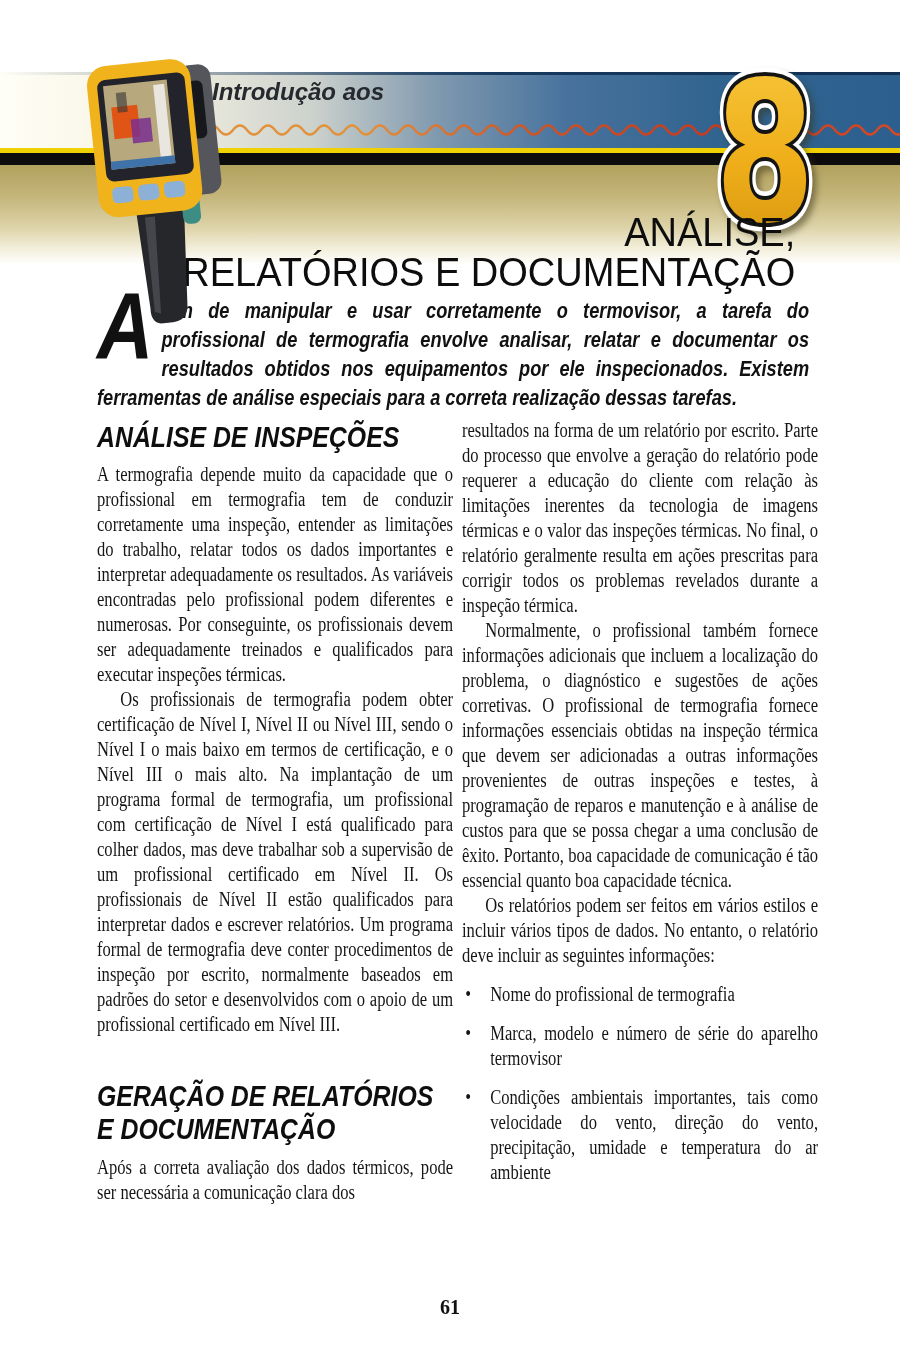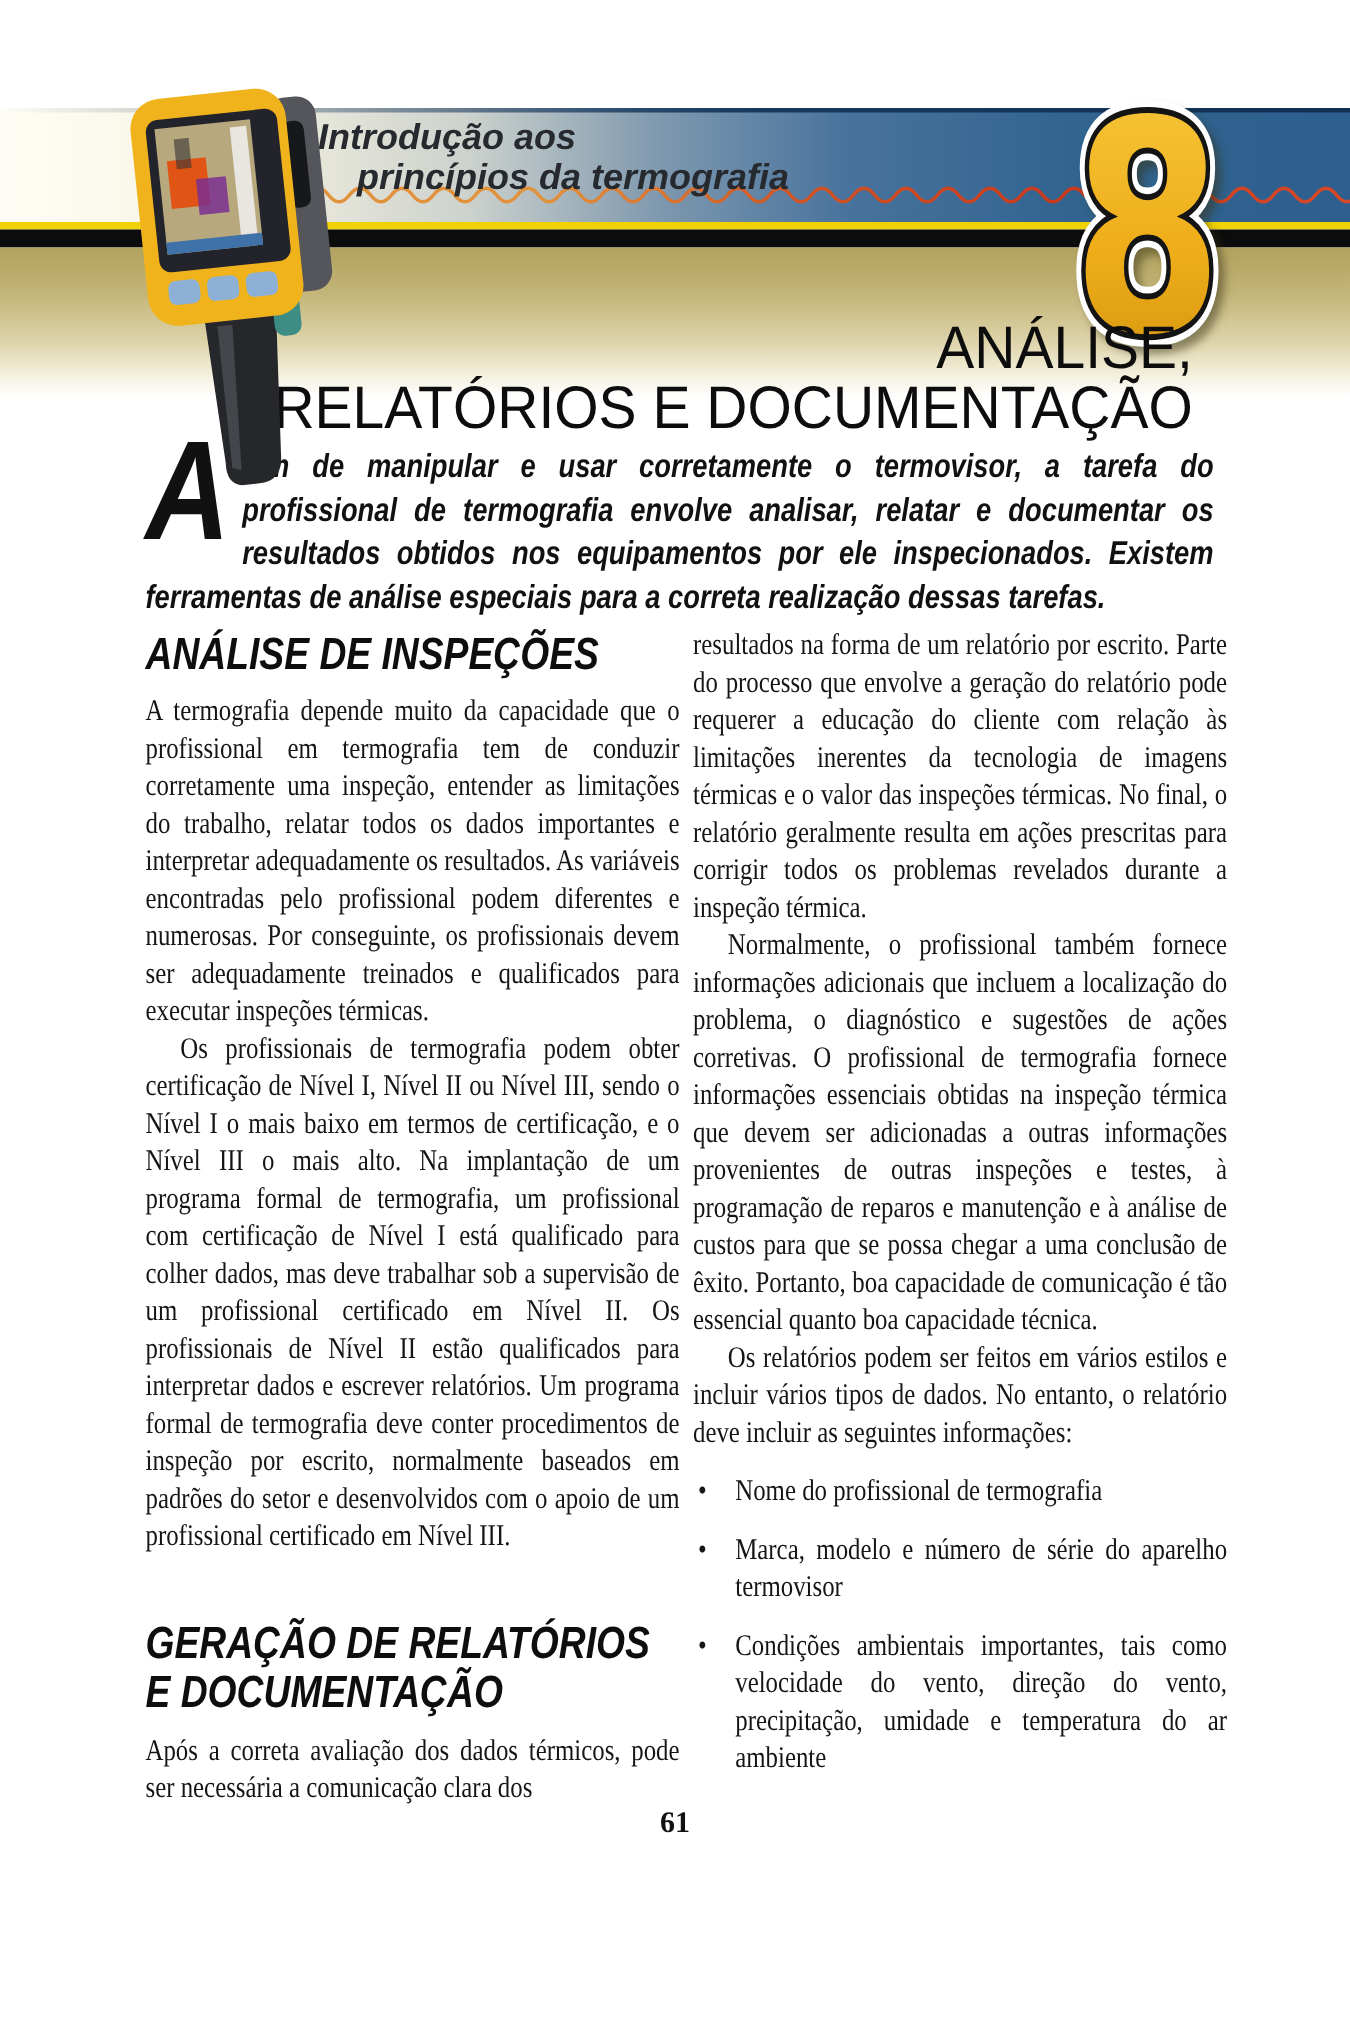--- a/index.html
+++ b/index.html
@@ -46,21 +46,21 @@
   .col p{margin:0;}
   .col p.indent{text-indent:28px;}
   .sec-heading{font-family:"Liberation Sans",sans-serif;font-style:italic;font-weight:bold;
        font-size:30px;line-height:33px;color:#0e0e0e;margin:0 0 9px 0;text-align:left;}
   .sec-heading.second{margin-top:42px;margin-bottom:10px;}
   .bullet-list{margin:0;padding:0;list-style:none;}
   .bullet-item{position:relative;padding-left:34px;margin-top:14px;}
   .bullet-dot{position:absolute;left:4px;top:0;}
 
   
-  .page-number{position:absolute;left:0;top:1204px;width:900px;text-align:center;
+  .page-number{position:absolute;left:0;top:1296px;width:900px;text-align:center;
        font-weight:bold;font-size:20px;color:#111;}
 
   
   .camera{position:absolute;left:76px;top:52px;width:165px;height:280px;z-index:5;}
 </style>
 </head>
 <body>
 
 <div class="page">
 
@@ -72,21 +72,20 @@
           <stop offset="0.22" stop-color="#e2913c"></stop>
           <stop offset="0.45" stop-color="#cf5526"></stop>
           <stop offset="0.7" stop-color="#c93a1e"></stop>
           <stop offset="1" stop-color="#d84a28"></stop>
         </linearGradient>
       </defs>
       <path d="M205,58 q7,-9 14,0 t14,0 t14,0 t14,0 t14,0 t14,0 t14,0 t14,0 t14,0 t14,0 t14,0 t14,0 t14,0 t14,0 t14,0 t14,0 t14,0 t14,0 t14,0 t14,0 t14,0 t14,0 t14,0 t14,0 t14,0 t14,0 t14,0 t14,0 t14,0 t14,0 t14,0 t14,0 t14,0 t14,0 t14,0 t14,0 t14,0 t14,0 t14,0 t14,0 t14,0 t14,0 t14,0 t14,0 t14,0 t14,0 t14,0 t14,0 t14,0 t14,0 t14,0" fill="none" stroke="url(#waveGrad)" stroke-width="2.4" stroke-linecap="round"></path>
     </svg>
     <div class="series-title">
       <div class="series-line1">Introdução aos</div>
-      <div class="series-line2">princípios da termografia</div>
     </div>
   </div>
 
   <div class="rule-yellow"></div>
   <div class="rule-black"></div>
   <div class="khaki-band"></div>
 
   <svg class="chapter-eight" viewBox="0 0 150 190">
     <defs>
       <linearGradient id="gold8" x1="0" y1="0" x2="0" y2="1">

